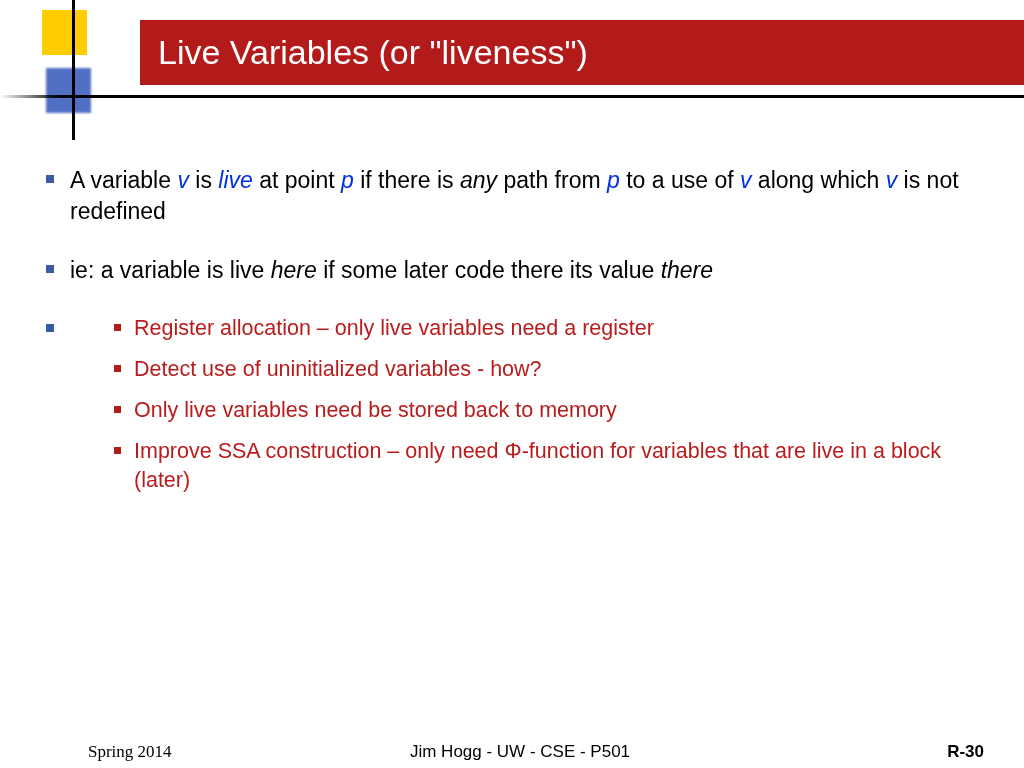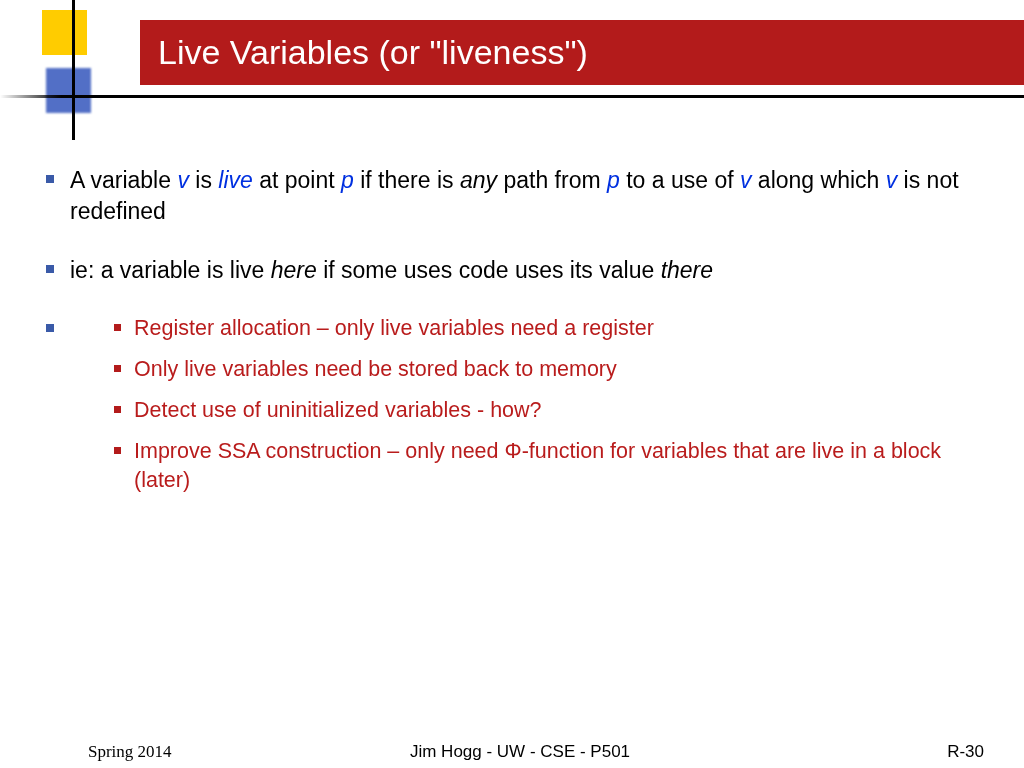--- a/index.html
+++ b/index.html
@@ -77,21 +77,21 @@
   .footer {
     position: absolute;
     bottom: 26px;
     left: 0;
     width: 1024px;
     font-size: 17px;
     color: #000;
   }
   .footer-left  { position: absolute; left: 88px; font-family: Liberation Serif, serif; }
   .footer-center{ position: absolute; left: 16px; right: 0; text-align: center; }
-  .footer-right { position: absolute; right: 40px; }
+  .footer-right { position: absolute; right: 40px; font-weight: bold; }
   .uses-head { font-size: 26px; }
 </style>
 </head>
 <body>
 
 <div class="deco yellow-sq"></div>
 <div class="deco blue-sq"></div>
 <div class="deco hbar"></div>
 <div class="deco vbar"></div>
 
@@ -100,28 +100,28 @@
 </div>
 
 <div class="content">
   <ul class="primary">
 
     <li>
       <span>A variable </span><span class="blue-it">v</span><span>  is </span><span class="blue-it">live</span><span> at point </span><span class="blue-it">p</span><span>  if there is </span><span class="it">any</span><span> path from </span><span class="blue-it">p</span><span>  to a use of </span><span class="blue-it">v</span><span> along which </span><span class="blue-it">v</span><span>  is not redefined</span>
     </li>
 
     <li>
-      <span>ie: a variable is live </span><span class="it">here</span><span> if some uses code uses its value </span><span class="it">there</span>
+      <span>ie: a variable is live </span><span class="it">here</span><span> if some later code there its value </span><span class="it">there</span>
     </li>
 
     <li class="uses-head">
       <ul class="secondary">
         <li><span>Register allocation – only live variables need a register</span></li>
+        <li><span>Detect use of uninitialized variables - how?</span></li>
         <li><span>Only live variables need be stored back to memory</span></li>
-        <li><span>Detect use of uninitialized variables - how?</span></li>
         <li><span>Improve SSA construction – only need Φ-function for variables that are live in a block (later)</span></li>
       </ul>
     </li>
 
   </ul>
 </div>
 
 <div class="footer">
   <span class="footer-left">Spring 2014</span>
   <span class="footer-center">Jim Hogg - UW - CSE - P501</span>

